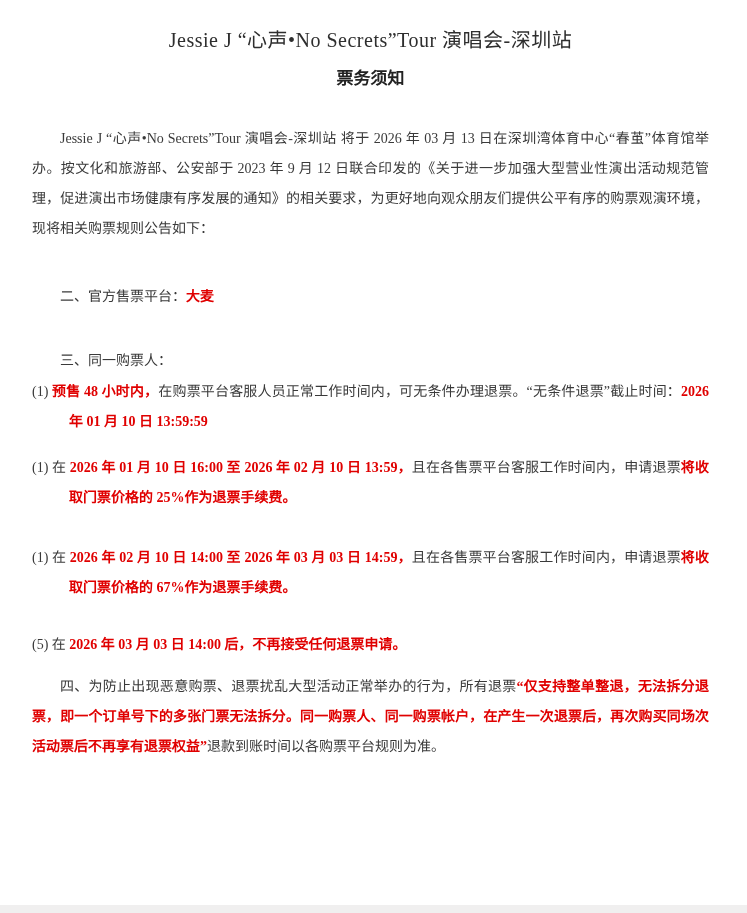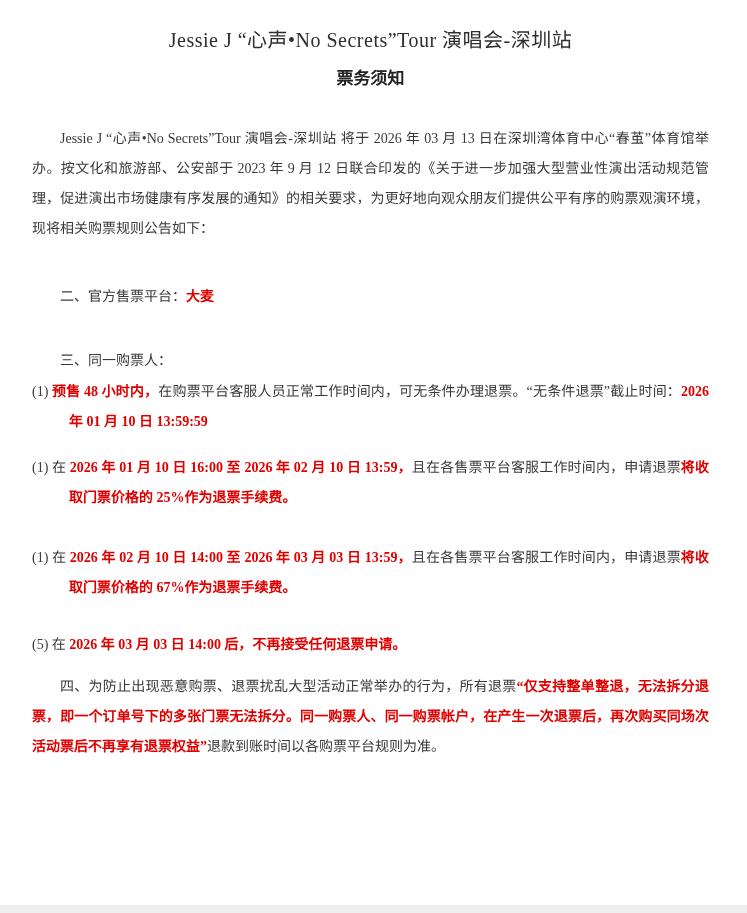--- a/index.html
+++ b/index.html
@@ -75,21 +75,21 @@
 
   <p class="para indent gap-platform"><span>二、官方售票平台：</span><span class="em">大麦</span></p>
 
 
   <p class="para indent gap-refund-head"><span>三、同一购票人：</span></p>
 
   <p class="para item gap-item-1"><span>(1) </span><span class="em">预售 48 小时内，</span><span>在购票平台客服人员正常工作时间内，可无条件办理退票。“无条件退票”截止时间：</span><span class="em">2026 年 01 月 10 日 13:59:59</span></p>
 
   <p class="para item gap-item-2"><span>(1) 在 </span><span class="em">2026 年 01 月 10 日 16:00 至 2026 年 02 月 10 日 13:59，</span><span>且在各售票平台客服工作时间内，申请退票</span><span class="em">将收取门票价格的 25%作为退票手续费。</span></p>
 
-  <p class="para item gap-item-3"><span>(1) 在 </span><span class="em">2026 年 02 月 10 日 14:00 至 2026 年 03 月 03 日 13:59，</span><span>且在各售票平台客服工作时间内，申请退票</span><span class="em">将收取门票价格的 67%作为退票手续费。</span></p>
+  <p class="para item gap-item-3"><span>(1) 在 </span><span class="em">2026 年 02 月 10 日 14:00 至 2026 年 03 月 03 日 14:59，</span><span>且在各售票平台客服工作时间内，申请退票</span><span class="em">将收取门票价格的 67%作为退票手续费。</span></p>
 
   <p class="para item gap-item-4"><span>(5) 在 </span><span class="em">2026 年 03 月 03 日 14:00 后，不再接受任何退票申请。</span></p>
 
   <p class="para indent gap-section-4"><span>四、为防止出现恶意购票、退票扰乱大型活动正常举办的行为，所有退票</span><span class="em">“仅支持整单整退，无法拆分退票，即一个订单号下的多张门票无法拆分。同一购票人、同一购票帐户，在产生一次退票后，再次购买同场次活动票后不再享有退票权益”</span><span>退款到账时间以各购票平台规则为准。</span></p>
 
 </div>
 
 <div class="footer-strip"></div>
 
 </body></html>

